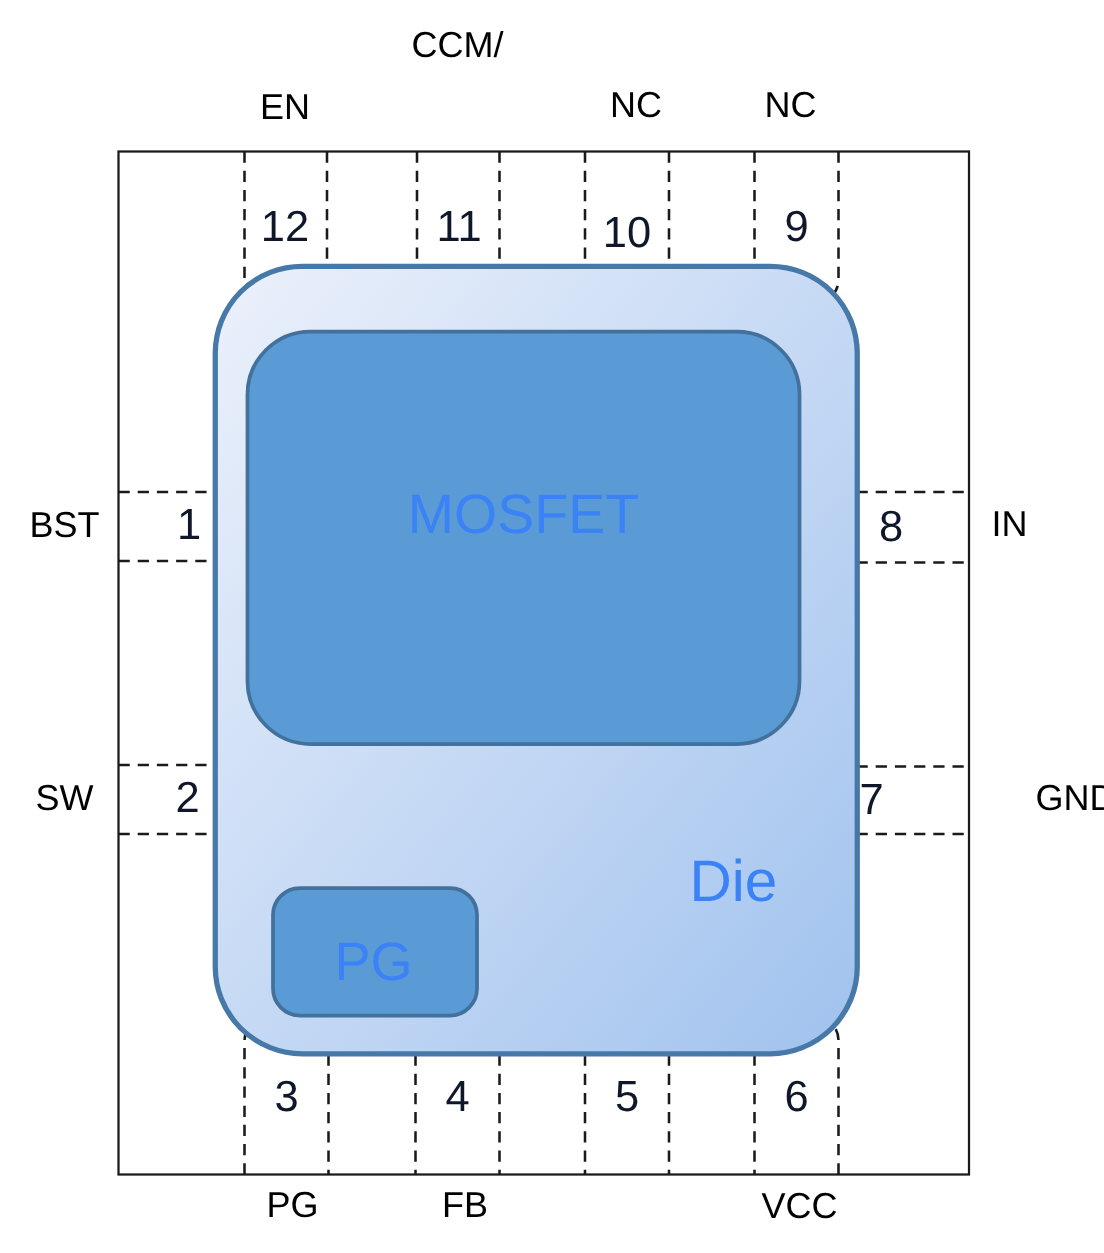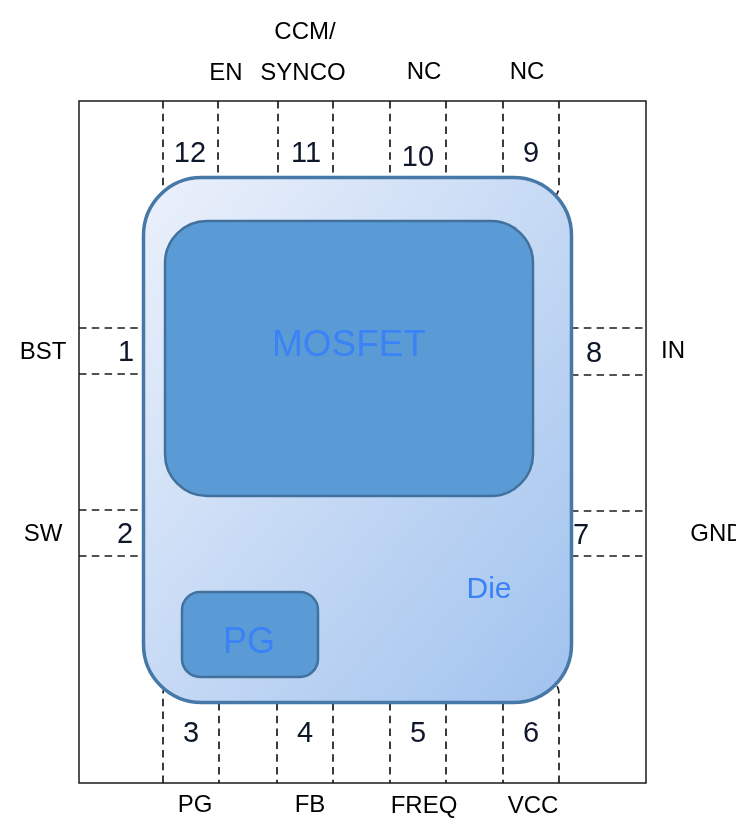--- a/index.html
+++ b/index.html
@@ -39,21 +39,21 @@
   }
   .blk {
     position: absolute;
     transform: translate(-50%, -50%);
     color: #3b82f6;
     white-space: nowrap;
     line-height: 1;
     text-align: center;
   }
   .blk.mosfet { font-size: 37px; }
-  .blk.die    { font-size: 30px; }
+  .blk.die    { font-size: 39px; }
   .blk.pg     { font-size: 36px; }
   .dash {
     fill: none;
     stroke: #1a1a1a;
     stroke-width: 1.7;
     stroke-dasharray: 7.5 5.3;
   }
 </style>
 </head>
 <body>
@@ -102,35 +102,33 @@
 
     <rect x="165" y="221" width="368" height="275" rx="42" ry="42" stroke-width="2.5" fill="#5b9bd5" stroke="#41719c"></rect>
 
     <rect x="182" y="592" width="136" height="85" rx="18" ry="18" stroke-width="2.5" fill="#5b9bd5" stroke="#41719c"></rect>
   </svg>
 
   <div class="blk mosfet" style="left:349px; top:343px;">MOSFET</div>
   <div class="blk die" style="left:489px; top:588px;">Die</div>
   <div class="blk pg" style="left:249px; top:641px;">PG</div>
 
-  <div class="lbl" style="left:190px; top:72px;margin-left:36px;">EN</div>
+  <div class="lbl" style="left:190px; top:72px;">EN</div>
   <div class="lbl" style="left:305px; top:31px;">CCM/</div>
-  <div class="lbl" style="left:303px; top:72px;">SYNCO</div>
   <div class="lbl" style="left:424px; top:71px;">NC</div>
   <div class="lbl" style="left:527px; top:71px;">NC</div>
 
   <div class="lbl" style="left:43px; top:351px;">BST</div>
   <div class="lbl" style="left:43px; top:533px;">SW</div>
 
   <div class="lbl" style="left:673px; top:350px;">IN</div>
   <div class="lbl" style="left:698px; top:533px;margin-left:19px;">GND</div>
 
   <div class="lbl" style="left:195px; top:804px;">PG</div>
   <div class="lbl" style="left:310px; top:804px;">FB</div>
-  <div class="lbl" style="left:424px; top:805px;">FREQ</div>
   <div class="lbl" style="left:533px; top:805px;">VCC</div>
 
   <div class="num" style="left:190px; top:152px;">12</div>
   <div class="num" style="left:306px; top:152px;">11</div>
   <div class="num" style="left:418px; top:156px;">10</div>
   <div class="num" style="left:531px; top:152px;">9</div>
 
   <div class="num" style="left:126px; top:351px;">1</div>
   <div class="num" style="left:125px; top:533px;">2</div>
 

